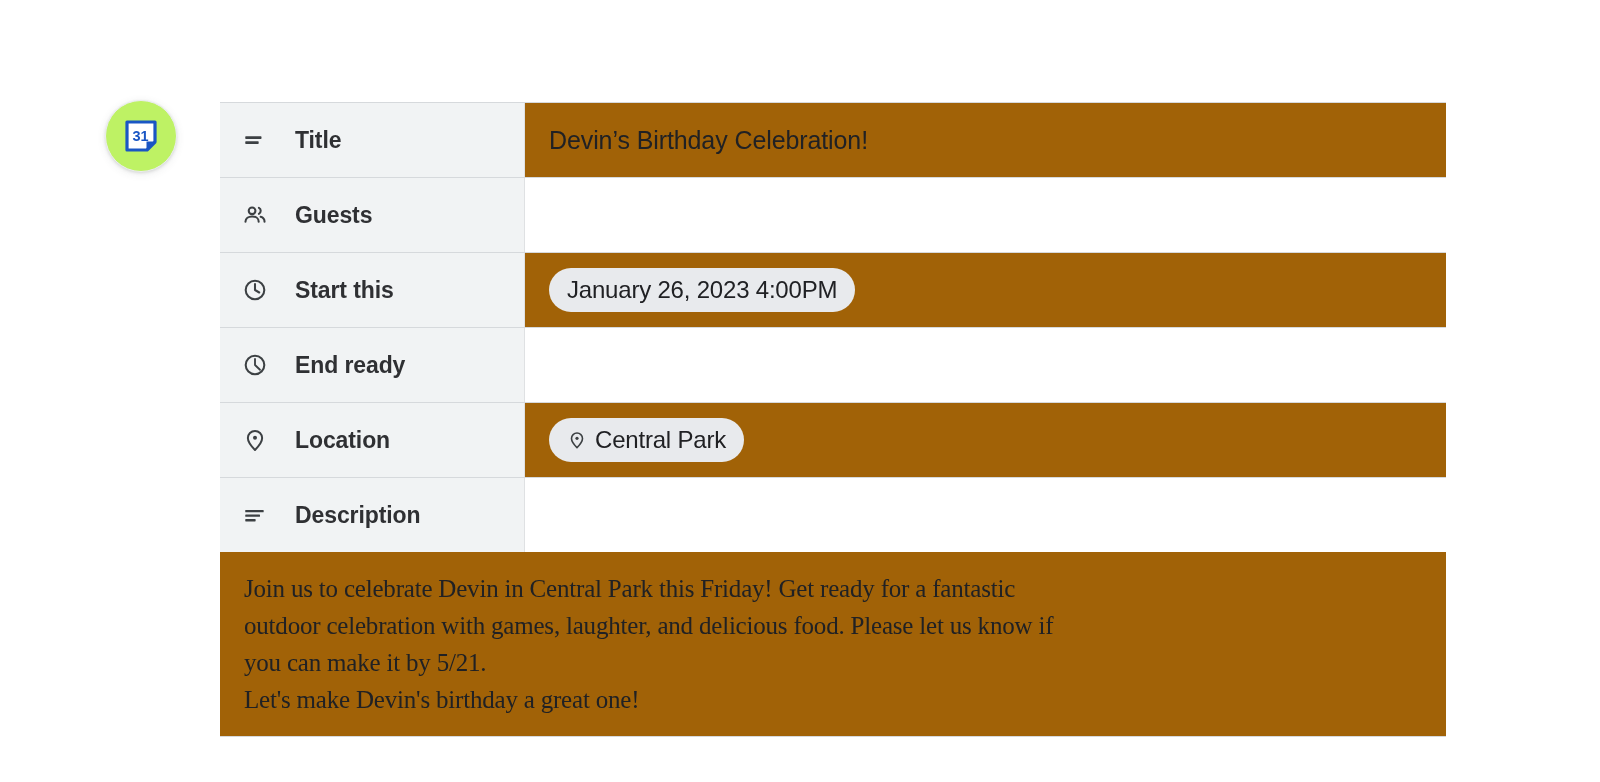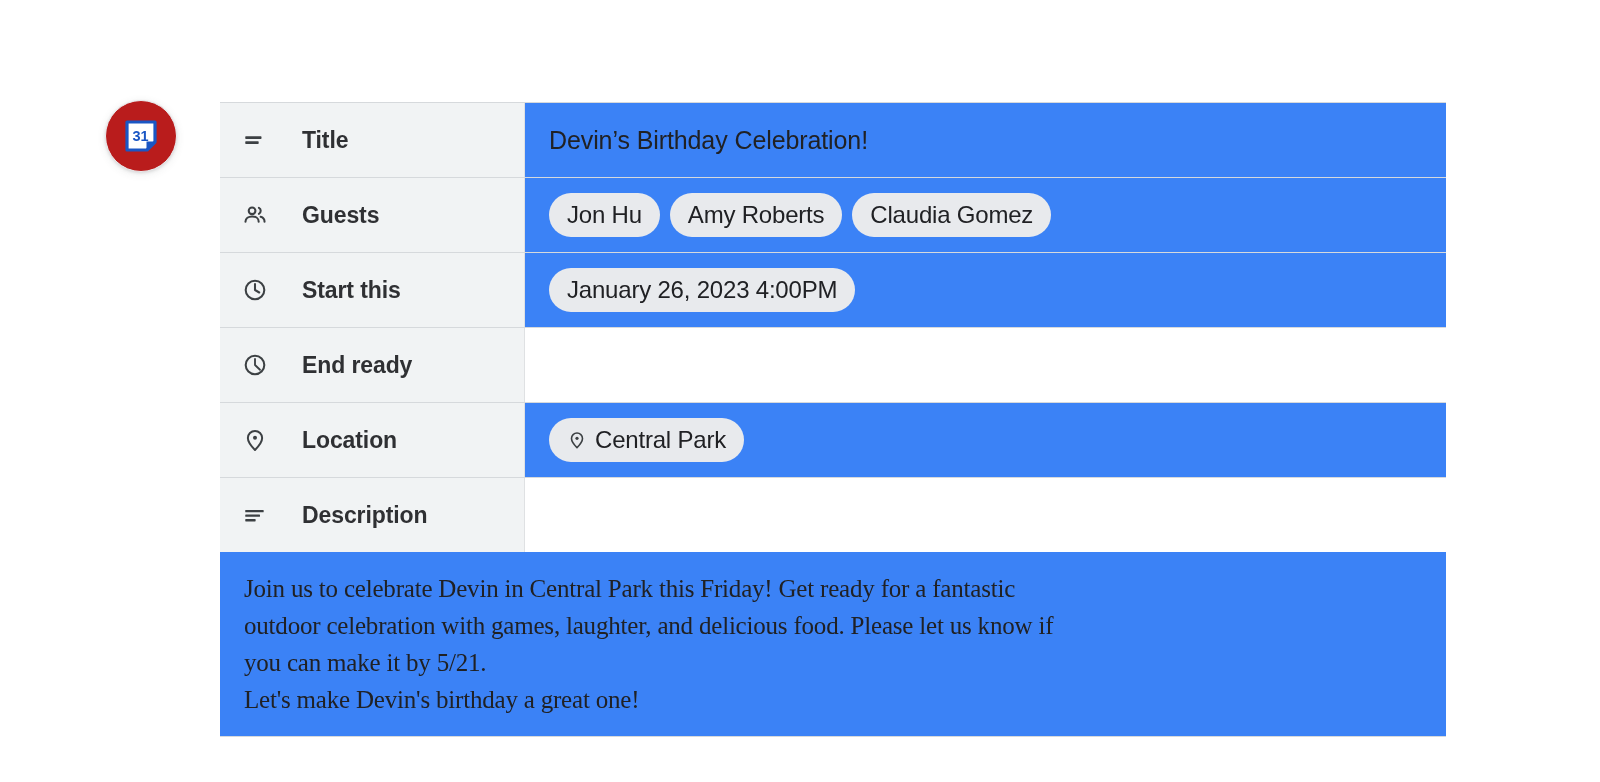--- a/index.html
+++ b/index.html
@@ -16,21 +16,21 @@
   }
 
   
   .cal-badge {
     position: absolute;
     left: 105px;
     top: 100px;
     width: 72px;
     height: 72px;
     border-radius: 50%;
-    background: #b91c1c;
+    background: #bef264;
     border: 1px solid #eceef0;
     box-shadow: 0 1px 3px rgba(60,64,67,0.16), 0 2px 8px rgba(60,64,67,0.10);
     display: flex;
     align-items: center;
     justify-content: center;
     box-sizing: border-box;
   }
   .cal-badge svg { display: block; }
 
   
@@ -56,21 +56,21 @@
     background: #f1f3f4;
     display: flex;
     align-items: flex-start;
     padding: 0;
     box-sizing: border-box;
     border-right: 1px solid #dfe1e3;
   }
   .label-inner {
     display: flex;
     align-items: center;
-    gap: 16px;
+    gap: 9px;
     padding-left: 22px;
     height: 74px;
   }
   .row-desc .label-inner { height: 74px; }
 
   .lbl-icon {
     width: 44px;
     min-width: 44px;
     display: flex;
     align-items: center;
@@ -82,21 +82,21 @@
   .lbl-text {
     font-size: 23px;
     font-weight: bold;
     color: #2f3033;
     letter-spacing: -0.1px;
     white-space: nowrap;
   }
 
   .cell-value {
     flex: 1;
-    background: #3b82f6;
+    background: #a16207;
     display: flex;
     align-items: center;
     padding: 0 24px;
     box-sizing: border-box;
     min-height: 74px;
   }
   .row-desc .cell-value {
     align-items: flex-start;
     padding-top: 18px;
     padding-bottom: 18px;
@@ -182,27 +182,20 @@
           <svg width="26" height="26" viewBox="0 0 24 24" aria-hidden="true">
             <circle cx="9.3" cy="8.1" r="3.1" fill="none" stroke="#3c4043" stroke-width="1.9"></circle>
             <path d="M3.2 18.2 c0-3.1 2.8-4.9 6.1-4.9 s6.1 1.8 6.1 4.9" fill="none" stroke="#3c4043" stroke-width="1.9" stroke-linecap="round"></path>
             <path d="M15.6 5.4 a3.1 3.1 0 0 1 0 5.5" fill="none" stroke="#3c4043" stroke-width="1.9" stroke-linecap="round"></path>
             <path d="M17.2 13.7 c2.1 0.6 3.6 2.1 3.6 4.5" fill="none" stroke="#3c4043" stroke-width="1.9" stroke-linecap="round"></path>
           </svg>
         </span>
         <span class="lbl-text">Guests</span>
       </div>
     </div>
-    <div class="cell-value">
-      <div class="chips">
-        <span class="chip">Jon Hu</span>
-        <span class="chip">Amy Roberts</span>
-        <span class="chip">Claudia Gomez</span>
-      </div>
-    </div>
   </div>
 
   <div class="row row-start">
     <div class="cell-label">
       <div class="label-inner">
         <span class="lbl-icon">
           <svg width="26" height="26" viewBox="0 0 24 24" aria-hidden="true">
             <circle cx="12" cy="12" r="8.6" fill="none" stroke="#3c4043" stroke-width="1.9"></circle>
             <path d="M12 6.6 V12 L15.9 14.3" fill="none" stroke="#3c4043" stroke-width="1.9" stroke-linecap="round" stroke-linejoin="round"></path>
           </svg>

